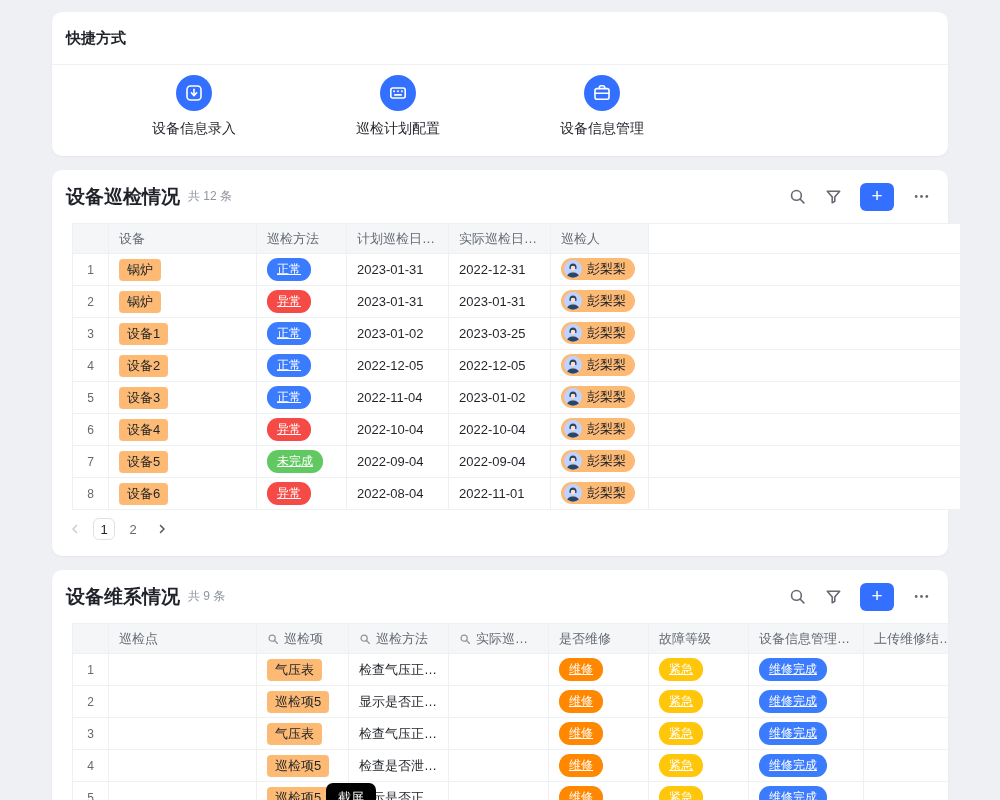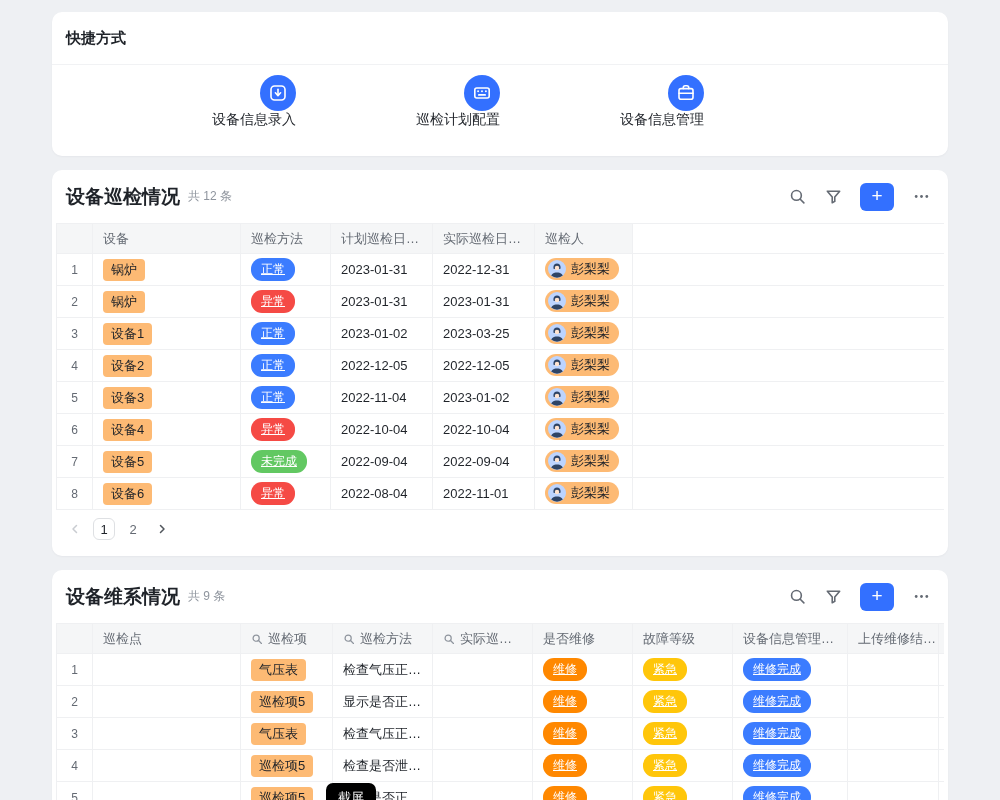--- a/index.html
+++ b/index.html
@@ -9,36 +9,36 @@
     background:#eef0f3; color:#1f2329;
     font-family:"Liberation Sans","DejaVu Sans",sans-serif;
   }
   .card { position:absolute; background:#fff; border-radius:10px; box-shadow:0 1px 2px rgba(31,35,41,.04); }
 
   
   #shortcuts-card { left:52px; top:12px; width:896px; height:144px;font-family:Liberation Serif, serif; }
   .sc-head { height:53px; display:flex; align-items:center; padding:0 14px;
              font-size:15px; font-weight:700; border-bottom:1px solid #f1f2f4; }
   .sc-grid { display:grid; grid-template-columns:repeat(4,1fr); padding:10px 40px 0; }
-  .shortcut { display:flex; flex-direction:column; align-items:flex-end; cursor:pointer; }
+  .shortcut { display:flex; flex-direction:column; align-items:center; gap:9px; cursor:pointer; }
   .sc-icon { width:36px; height:36px; border-radius:50%; display:flex; align-items:center; justify-content:center; }
   .sc-label { font-size:14px; }
 
   
   #inspection-card { left:52px; top:170px; width:896px; height:386px; }
   #maintenance-card { left:52px; top:570px; width:896px; height:260px; overflow:hidden; }
   .card-head { height:53px; display:flex; align-items:center; padding:0 14px; }
   .tbl-title { font-size:19px; font-weight:700; }
   .tbl-count { font-size:12px; color:#8f959e; margin-left:8px; }
   .tools { margin-left:auto; display:flex; align-items:center; gap:10px; }
   .tool { width:26px; height:26px; display:flex; align-items:center; justify-content:center; cursor:pointer; border-radius:4px; }
   .add-btn { width:34px; height:28px; border:none; border-radius:6px; color:#fff; font-size:19px; line-height:1;
              display:flex; align-items:center; justify-content:center; cursor:pointer; margin:0 4px; padding:0 0 2px; }
 
-  .table-wrap { margin:0 4px; overflow:hidden; width:888px; }
+  .table-wrap { margin:0 20px; overflow:hidden; width:888px; }
   table { border-collapse:collapse; table-layout:fixed; }
   #inspection-table { width:888px; }
   #maintenance-table { width:942px; }
   th,td { border:1px solid #eff0f2; height:32px; padding:0 10px; font-size:13px; text-align:left;
           white-space:nowrap; overflow:hidden; font-weight:400; }
   th { background:#f5f6f7; color:#646a73; height:30px; }
   th.filler, td.filler { background:#fff; }
   th.idx, td.idx { text-align:center; font-size:12px; padding:0 4px; }
   td.idx { color:#646a73; }
   .th-in { display:flex; align-items:center; gap:5px; }

